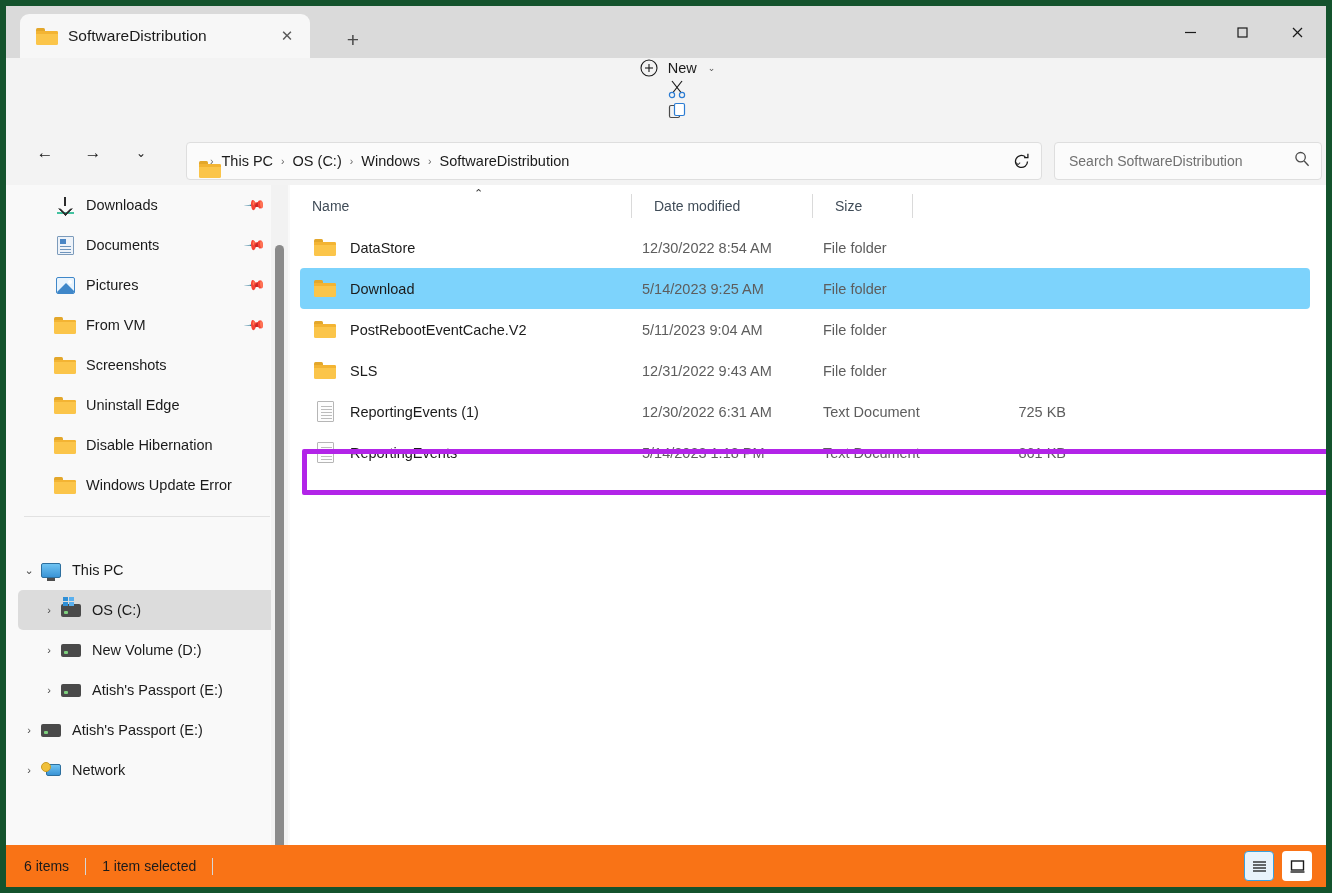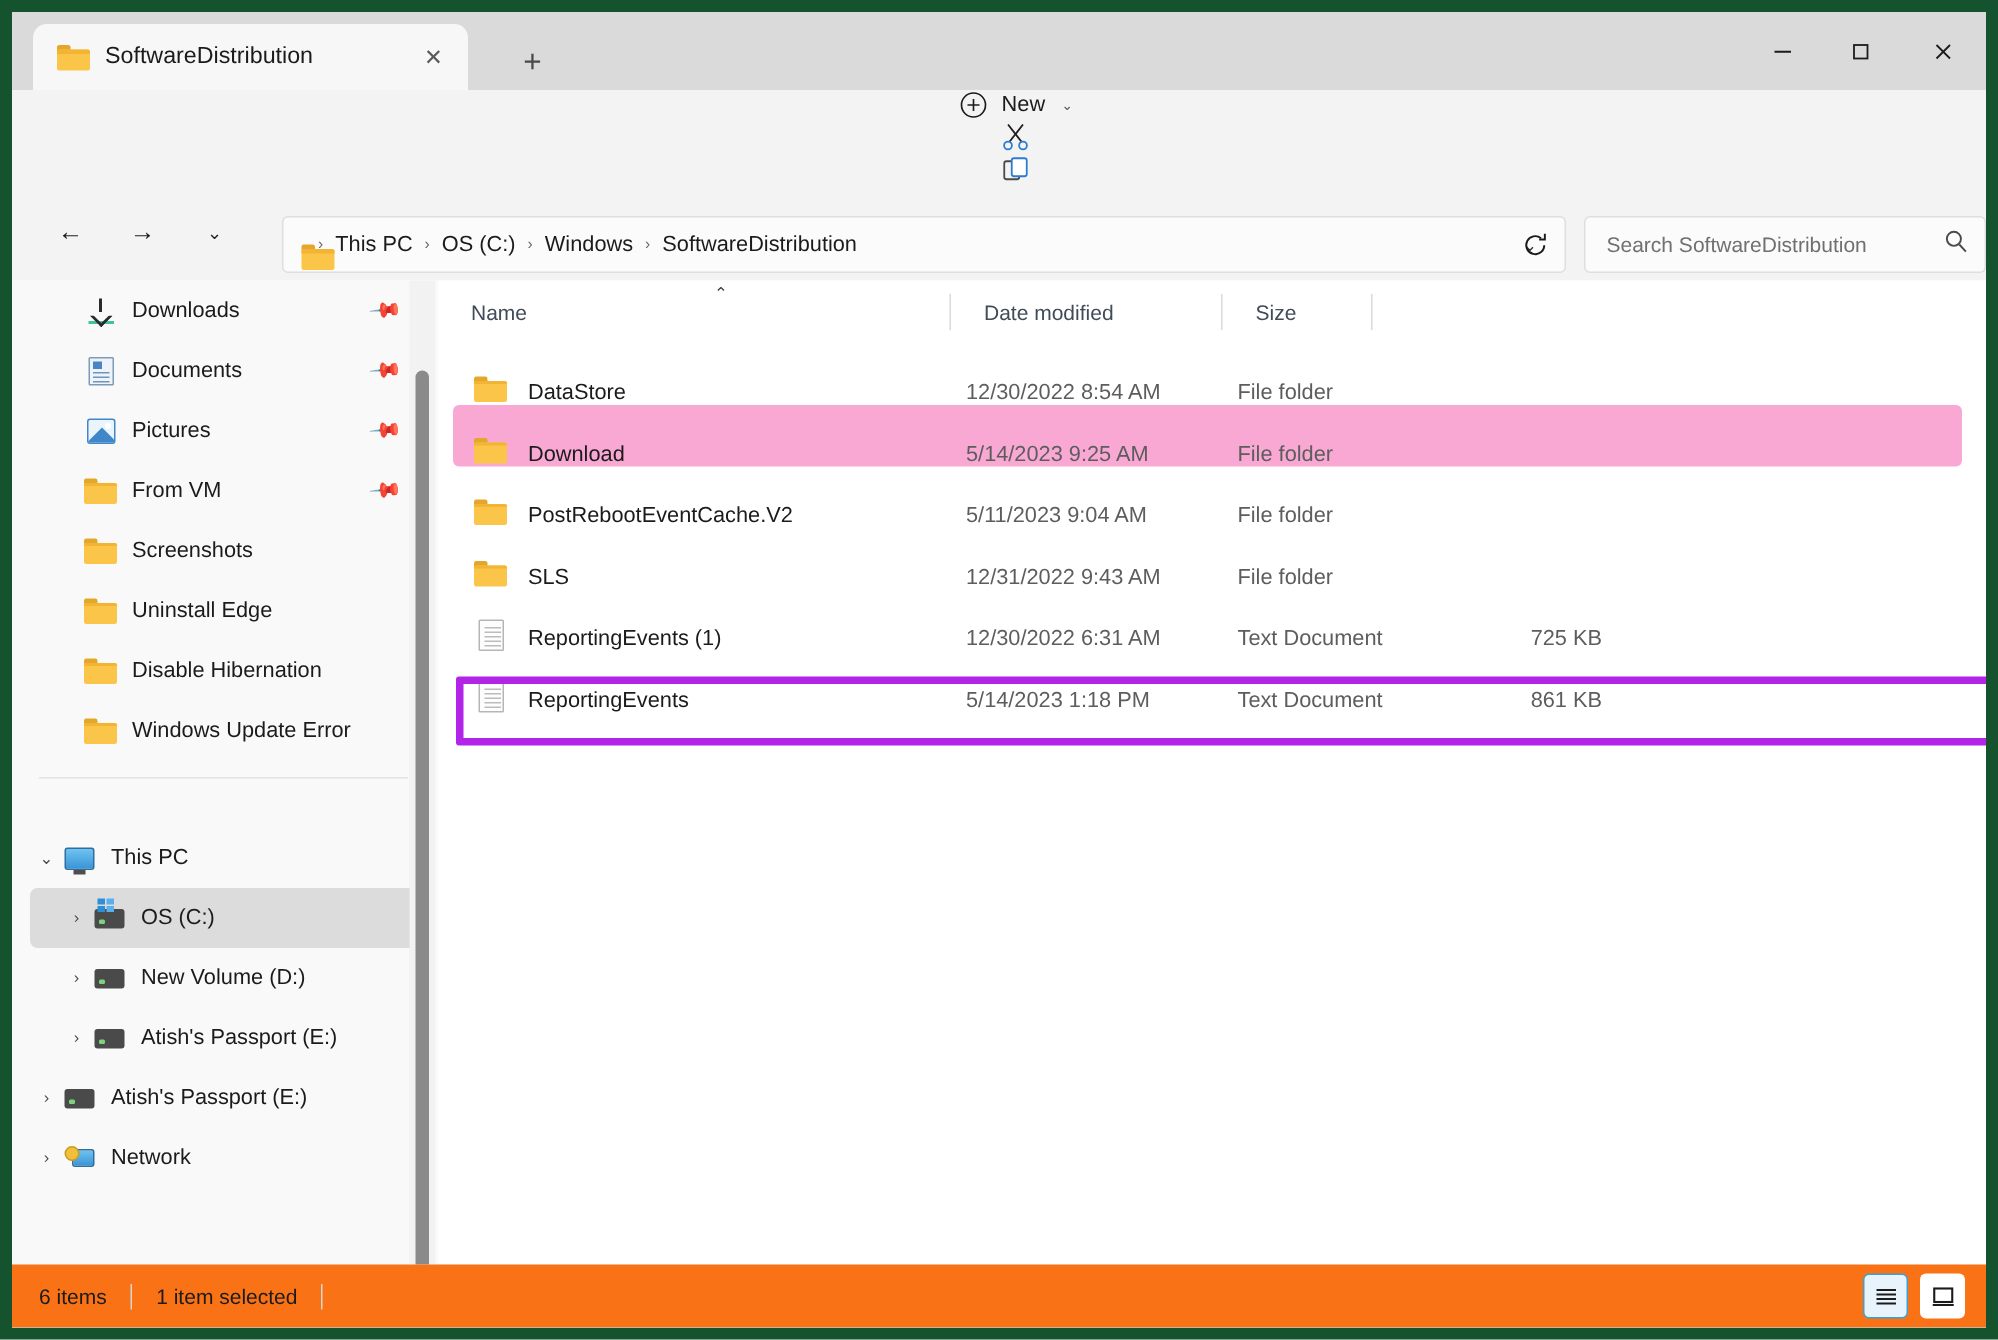--- a/index.html
+++ b/index.html
@@ -8,21 +8,21 @@
     font-family: "Liberation Sans", sans-serif;
     background: #ffffff;
     overflow: hidden;
   }
 
   
   .window-frame {
     position: absolute;
     left: 0; top: 0;
     width: 1332px; height: 893px;
-    border: 8px solid #14532d;
+    border: 6px solid #14532d;
     background: #f3f3f3;
   }
   .window-inner {
     position: absolute;
     left: 0; top: 0; right: 0; bottom: 0;
     background: #f3f3f3;
     overflow: hidden;
   }
 
   
@@ -287,24 +287,24 @@
     font-size: 11px;
     color: #3a3a3a;
   }
 
   .rows { position: absolute; left: 0; top: 42px; right: 0; bottom: 0; }
   .row {
     position: relative;
     height: 41px;
     margin: 0 16px 0 10px;
     display: flex;
-    align-items: flex-end;
+    align-items: center;
     border-radius: 4px;
   }
-  .row.selected { background: #f9a8d4; }
+  .row.selected { background: #7dd3fc; }
   .row-icon {
     width: 26px; min-width: 26px; height: 22px;
     margin-left: 12px; margin-right: 12px;
     position: relative;
     display: flex; align-items: center; justify-content: center;
   }
   .cell { font-size: 14.5px; color: #1b1b1b; white-space: nowrap; }
   .cell.name { width: 292px; overflow: hidden; }
   .cell.date { width: 181px; color: #5d5d5d; }
   .cell.type { width: 151px; color: #5d5d5d; }

